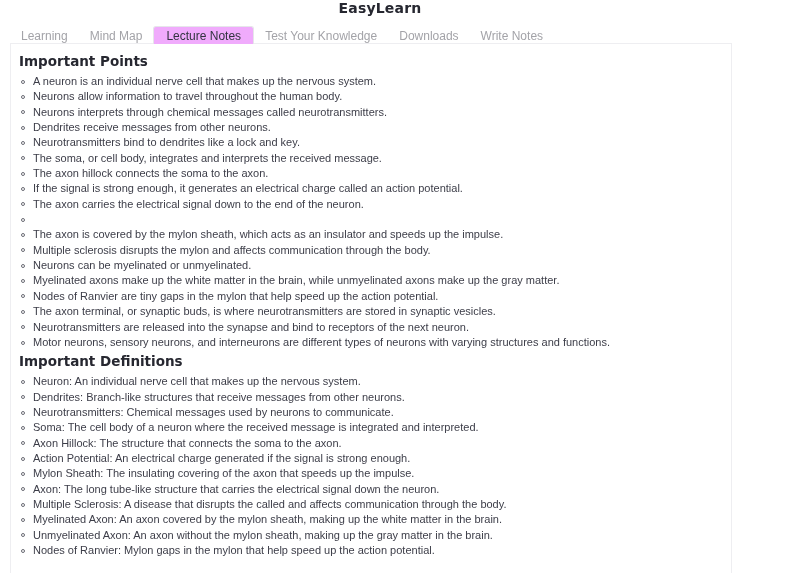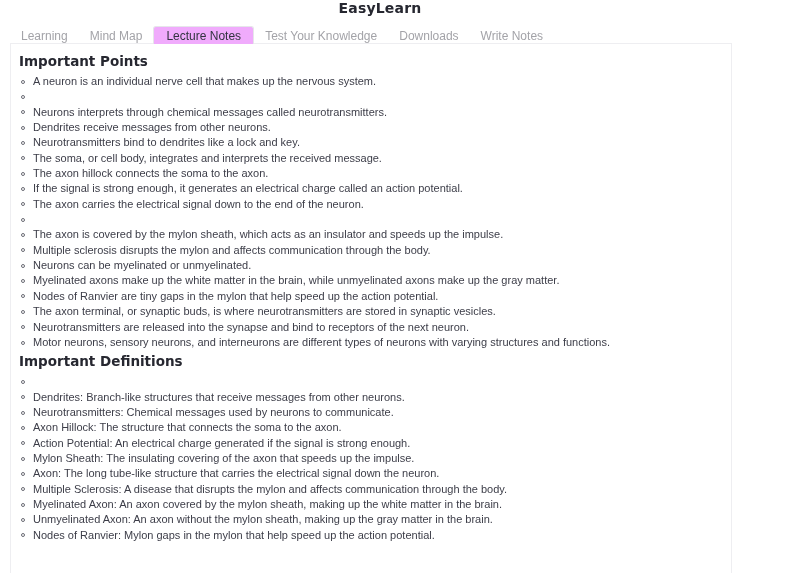--- a/index.html
+++ b/index.html
@@ -114,20 +114,21 @@
 
 <div class="panel">
   <h2 class="section-title title-points">Important Points</h2>
   <ul class="notes">
     <li>
         <span class="bullet"></span>
         <span>A neuron is an individual nerve cell that makes up the nervous system.</span>
       </li>
     <li>
         <span class="bullet"></span>
+        <span>Neurons allow information to travel throughout the human body.</span>
       </li>
     <li>
         <span class="bullet"></span>
         <span>Neurons interprets through chemical messages called neurotransmitters.</span>
       </li>
     <li>
         <span class="bullet"></span>
         <span>Dendrites receive messages from other neurons.</span>
       </li>
     <li>
@@ -184,48 +185,53 @@
     <li>
         <span class="bullet"></span>
         <span>Motor neurons, sensory neurons, and interneurons are different types of neurons with varying structures and functions.</span>
       </li>
   </ul>
 
   <h2 class="section-title title-defs">Important Definitions</h2>
   <ul class="notes">
     <li>
         <span class="bullet"></span>
+        <span>Neuron: An individual nerve cell that makes up the nervous system.</span>
       </li>
     <li>
         <span class="bullet"></span>
         <span>Dendrites: Branch-like structures that receive messages from other neurons.</span>
       </li>
     <li>
         <span class="bullet"></span>
         <span>Neurotransmitters: Chemical messages used by neurons to communicate.</span>
       </li>
     <li>
         <span class="bullet"></span>
+        <span>Soma: The cell body of a neuron where the received message is integrated and interpreted.</span>
+      </li>
+    <li>
+        <span class="bullet"></span>
         <span>Axon Hillock: The structure that connects the soma to the axon.</span>
       </li>
     <li>
         <span class="bullet"></span>
         <span>Action Potential: An electrical charge generated if the signal is strong enough.</span>
       </li>
     <li>
         <span class="bullet"></span>
         <span>Mylon Sheath: The insulating covering of the axon that speeds up the impulse.</span>
       </li>
     <li>
         <span class="bullet"></span>
         <span>Axon: The long tube-like structure that carries the electrical signal down the neuron.</span>
       </li>
     <li>
         <span class="bullet"></span>
-        <span>Multiple Sclerosis: A disease that disrupts the mylon and affects communication through the body.</span>
+        <span>Multiple Sclerosis: A disease that disrupts the called and affects communication through the body.</span>
       </li>
     <li>
         <span class="bullet"></span>
         <span>Myelinated Axon: An axon covered by the mylon sheath, making up the white matter in the brain.</span>
       </li>
     <li>
         <span class="bullet"></span>
         <span>Unmyelinated Axon: An axon without the mylon sheath, making up the gray matter in the brain.</span>
       </li>
     <li>

